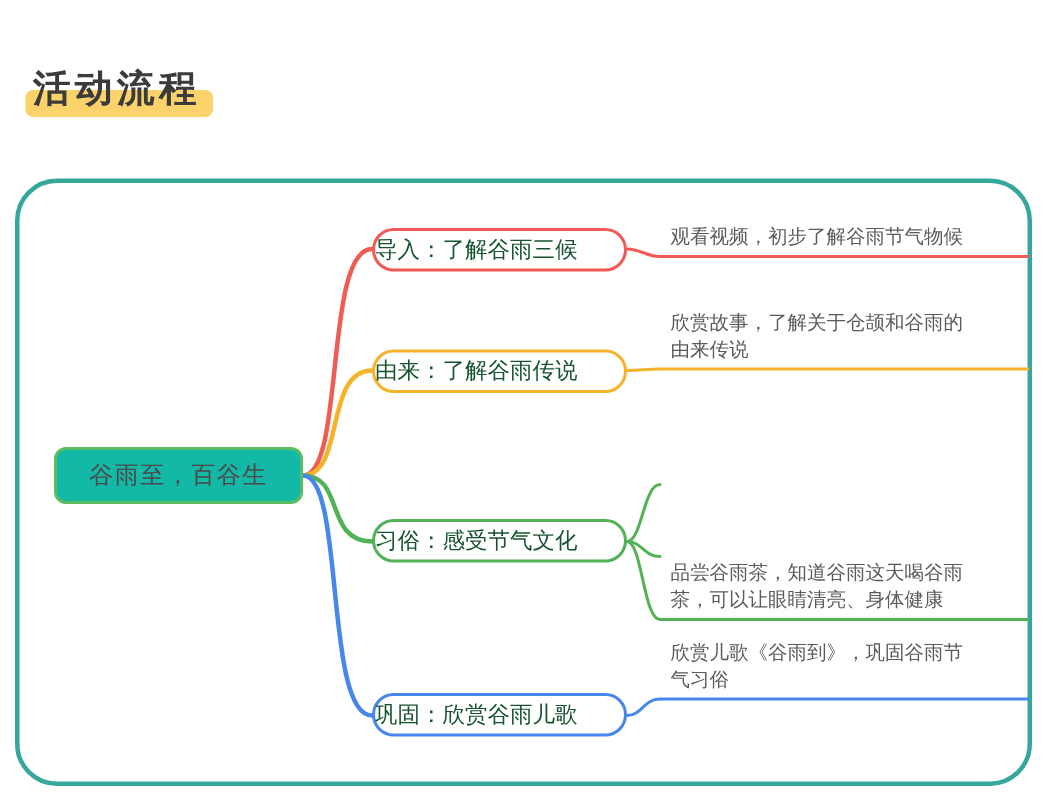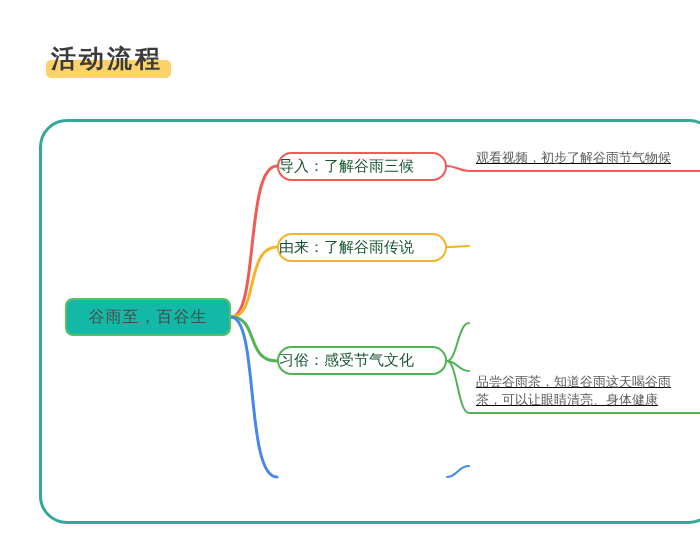--- a/index.html
+++ b/index.html
@@ -1,38 +1,38 @@
 <!DOCTYPE html>
 <html><head>
 <meta charset="utf-8">
 <style>
   * { margin:0; padding:0; box-sizing:border-box; }
   html,body { width:700px; height:534px; background:#ffffff; font-family:"Liberation Sans", sans-serif; overflow:hidden; }
-  .page { position:relative; width:575px; height:534px;margin-left:29px; }
+  .page { position:relative; width:575px; height:534px; }
 
   .title-wrap { position:absolute; left:22px; top:42px; z-index:3; display:inline-block; }
   .title-wrap h1 { position:relative; font-size:25px; font-weight:700; color:#3b3b3b; letter-spacing:3px; z-index:1; }
   .title-highlight { position:absolute; left:-5px; right:-8px; bottom:-3px; height:18px; border-radius:5px; z-index:0; }
 
   .canvas { position:absolute; left:10px; top:119px; width:678px; height:405px; border:3px solid #35a79b; border-radius:28px; background:#fff; z-index:0; }
 
   svg.links { position:absolute; left:0; top:0; z-index:1; pointer-events:none; }
   svg.links path { fill:none; stroke-linecap:round; }
   .curve { stroke-width:3; }
   .connector { stroke-width:2; }
 
   .root-node { position:absolute; left:36px; top:298px; width:166px; height:38px; border:2px solid #5bbd61; border-radius:8px; background:#14b8a6; display:flex; align-items:center; justify-content:center; font-size:16px; color:#4a4a4a; letter-spacing:1px; z-index:2; }
 
   .branch-node { position:absolute; width:170px; height:29px; border:2px solid; border-radius:15px; background:#fff; display:flex; align-items:center; justify-content:flex-start; font-size:15px; color:#14532d; z-index:2; }
   .bn1 { left:248px; top:152px; }
   .bn2 { left:248px; top:233px; }
   .bn3 { left:248px; top:346px; }
   .bn4 { left:248px; top:462px; }
 
-  .leaf { position:absolute; left:440px; width:246px; padding:0 0 3px 7px; border-bottom:2px solid; z-index:2;text-decoration:underline; }
+  .leaf { position:absolute; left:440px; width:246px; padding:0 0 3px 7px; border-bottom:2px solid; z-index:2; }
   .leaf-text { max-width:200px; font-size:13px; line-height:18px; color:#5a5a5a; }
   .lf1 { top:149px; }
   .lf2 { top:206px; }
   .lf3a { top:283px; }
   .lf3b { top:331px; }
   .lf3c { top:373px; }
   .lf4 { top:426px; }
 </style>
 </head>
 <body>
@@ -66,21 +66,30 @@
 
   <div class="branch-node bn1" style="border-color: rgb(241, 91, 85);">
     <span>导入：了解谷雨三候</span>
   </div>
   <div class="branch-node bn3" style="border-color: rgb(83, 177, 86);">
     <span>习俗：感受节气文化</span>
   </div>
   <div class="branch-node bn2" style="border-color: rgb(245, 179, 42);">
     <span>由来：了解谷雨传说</span>
   </div>
+  <div class="branch-node bn4" style="border-color: rgb(71, 135, 236);">
+    <span>巩固：欣赏谷雨儿歌</span>
+  </div>
 
   <div class="leaf lf1" style="border-bottom-color: rgb(241, 91, 85);">
     <div class="leaf-text">观看视频，初步了解谷雨节气物候</div>
   </div>
+  <div class="leaf lf2" style="border-bottom-color: rgb(245, 179, 42);">
+    <div class="leaf-text">欣赏故事，了解关于仓颉和谷雨的由来传说</div>
+  </div>
   <div class="leaf lf3c" style="border-bottom-color: rgb(83, 177, 86);">
     <div class="leaf-text">品尝谷雨茶，知道谷雨这天喝谷雨茶，可以让眼睛清亮、身体健康</div>
+  </div>
+  <div class="leaf lf4" style="border-bottom-color: rgb(71, 135, 236);">
+    <div class="leaf-text">欣赏儿歌《谷雨到》，巩固谷雨节气习俗</div>
   </div>
 
 </div>
 
 </body></html>

